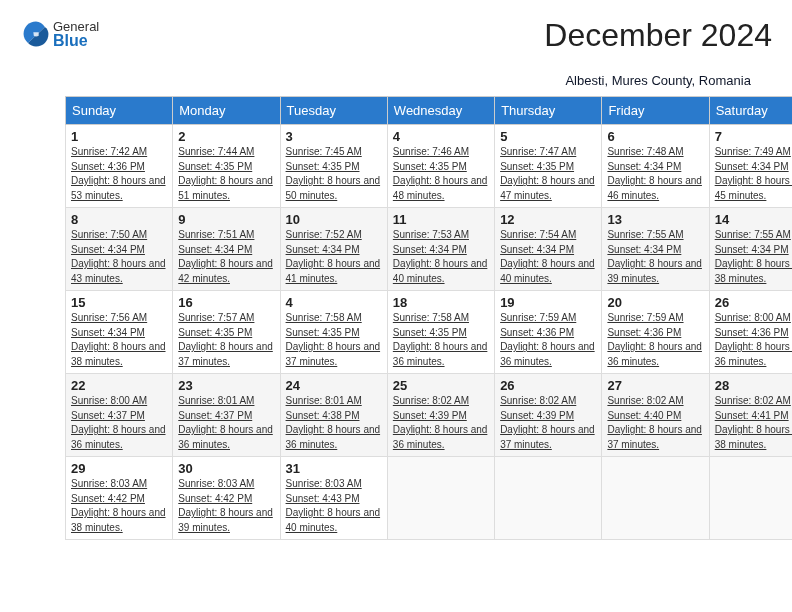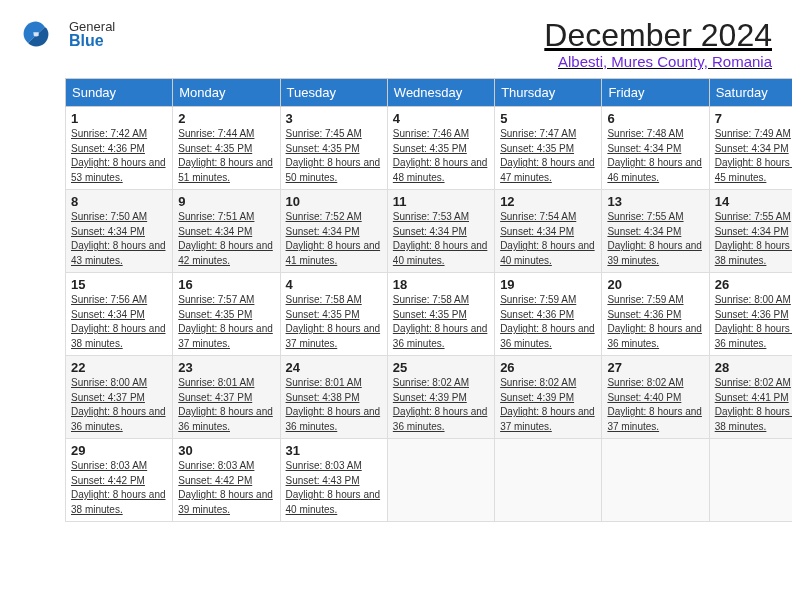--- a/index.html
+++ b/index.html
@@ -18,21 +18,21 @@
     }
     .header-area {
       display: flex;
       align-items: flex-start;
       justify-content: space-between;
       margin-bottom: 8px;
     }
     .logo {
       display: flex;
       align-items: center;
-      gap: 17px;
+      gap: 1px;
     }
     .logo-text {
       display: flex;
       flex-direction: column;
       line-height: 1;
     }
     .logo-general {
       font-size: 13px;
       color: #333;
       font-weight: normal;
@@ -40,32 +40,32 @@
     .logo-blue {
       font-size: 16px;
       color: #1a6fbd;
       font-weight: bold;
     }
     .logo-icon {
       width: 32px;
       height: 32px;
     }
     .title-area {
-      text-align: right;
-      text-decoration: underline;
+      text-align: center;
     }
     .main-title {
       font-size: 32px;
       font-weight: normal;
       color: #222;
       line-height: 1.1;
     }
     .subtitle {
-      font-size: 15px;
-      color: #6d28d9;
+      font-size: 13px;
+      color: #0f172a;
+      margin-top: 20px;
     }
     .calendar {
       width: 100%;
       border-collapse: collapse;
       table-layout: fixed;
       margin-left: 45px;
     }
     .calendar th {
       background: #2a7acc;
       color: #fff;

